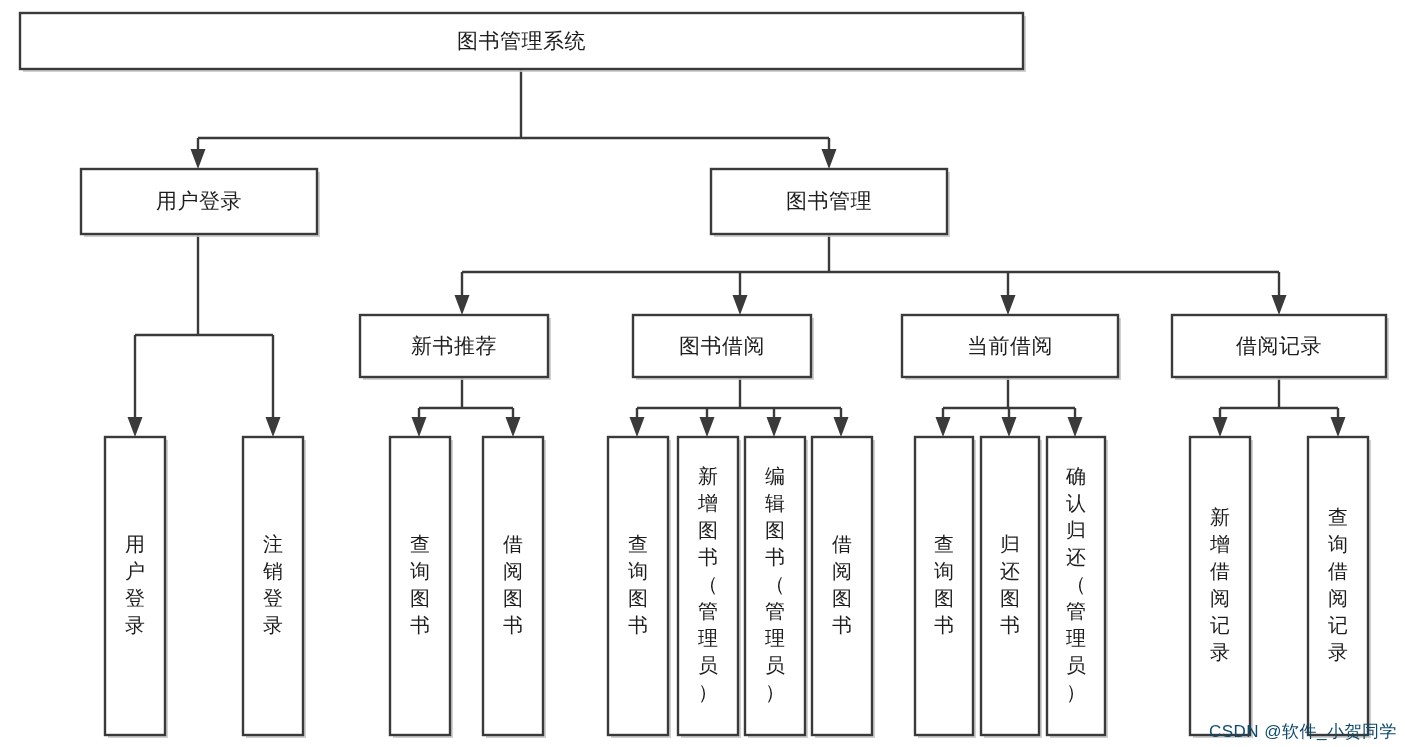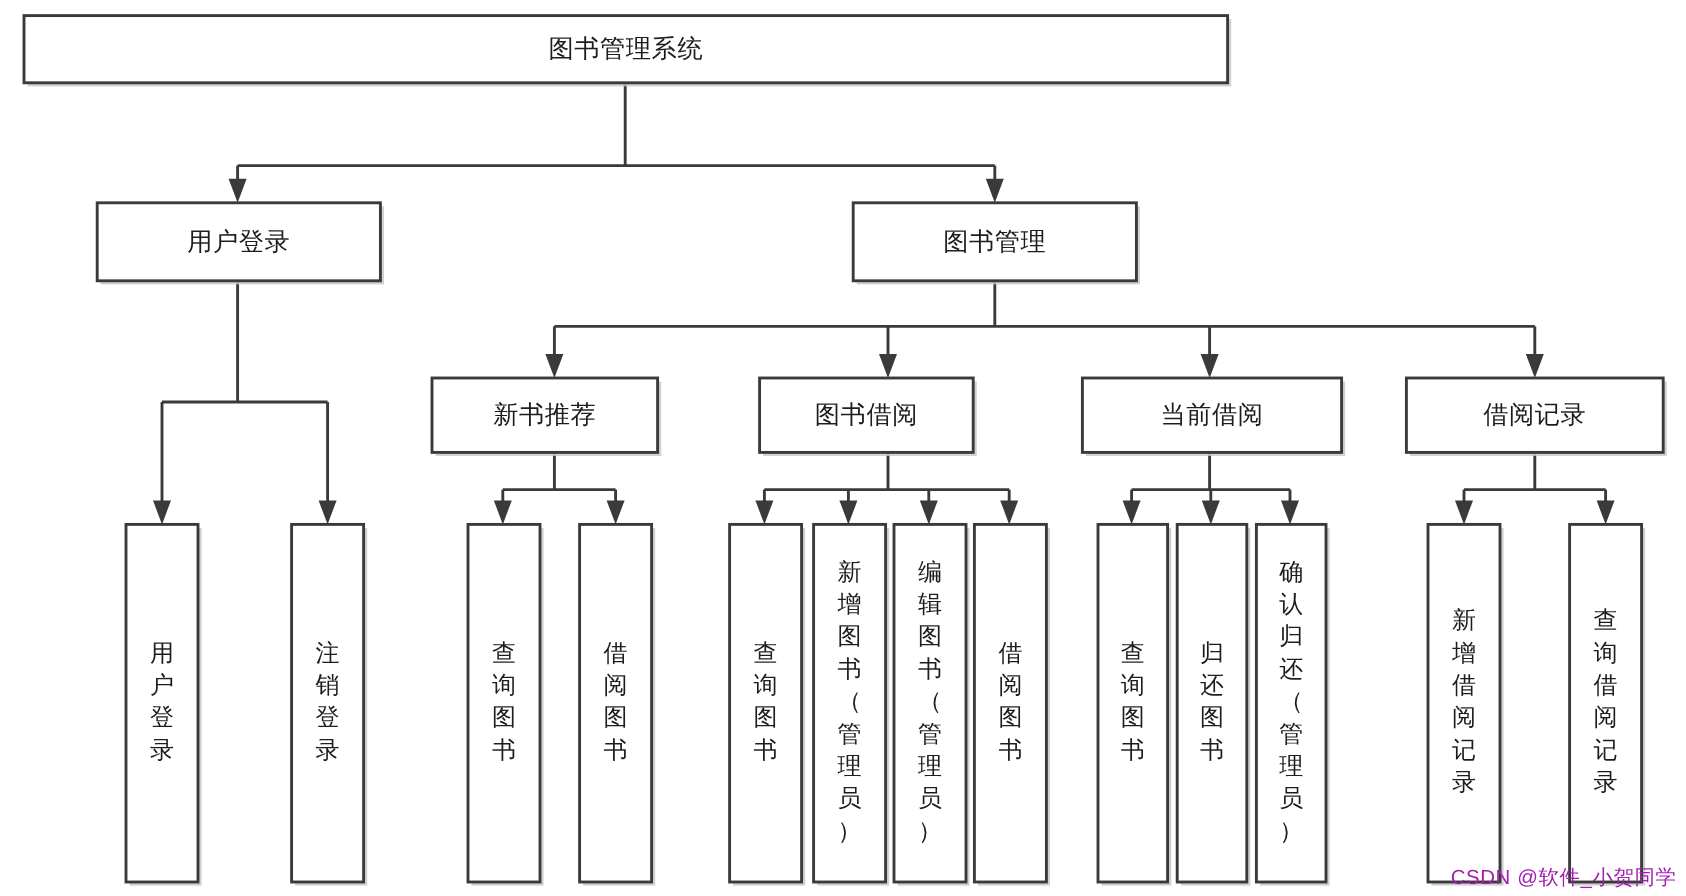--- a/index.html
+++ b/index.html
@@ -62,21 +62,21 @@
     fill: #1d1d1d;
     text-anchor: middle;
     dominant-baseline: middle;
   }
   .watermark-text {
     position: absolute;
     right: 8px;
     bottom: 4px;
     font-family: "Liberation Sans", "DejaVu Sans", sans-serif;
     font-size: 17px;
-    color: #a21caf;
+    color: #0c4a6e;
     white-space: nowrap;
     user-select: none;
     letter-spacing: 0.5px;
   }
 </style>
 </head>
 <body>
 
 <div id="diagram-root">
   <svg class="diagram-canvas" id="diagram-svg" viewBox="0 0 1405 747" xmlns="http://www.w3.org/2000/svg">

